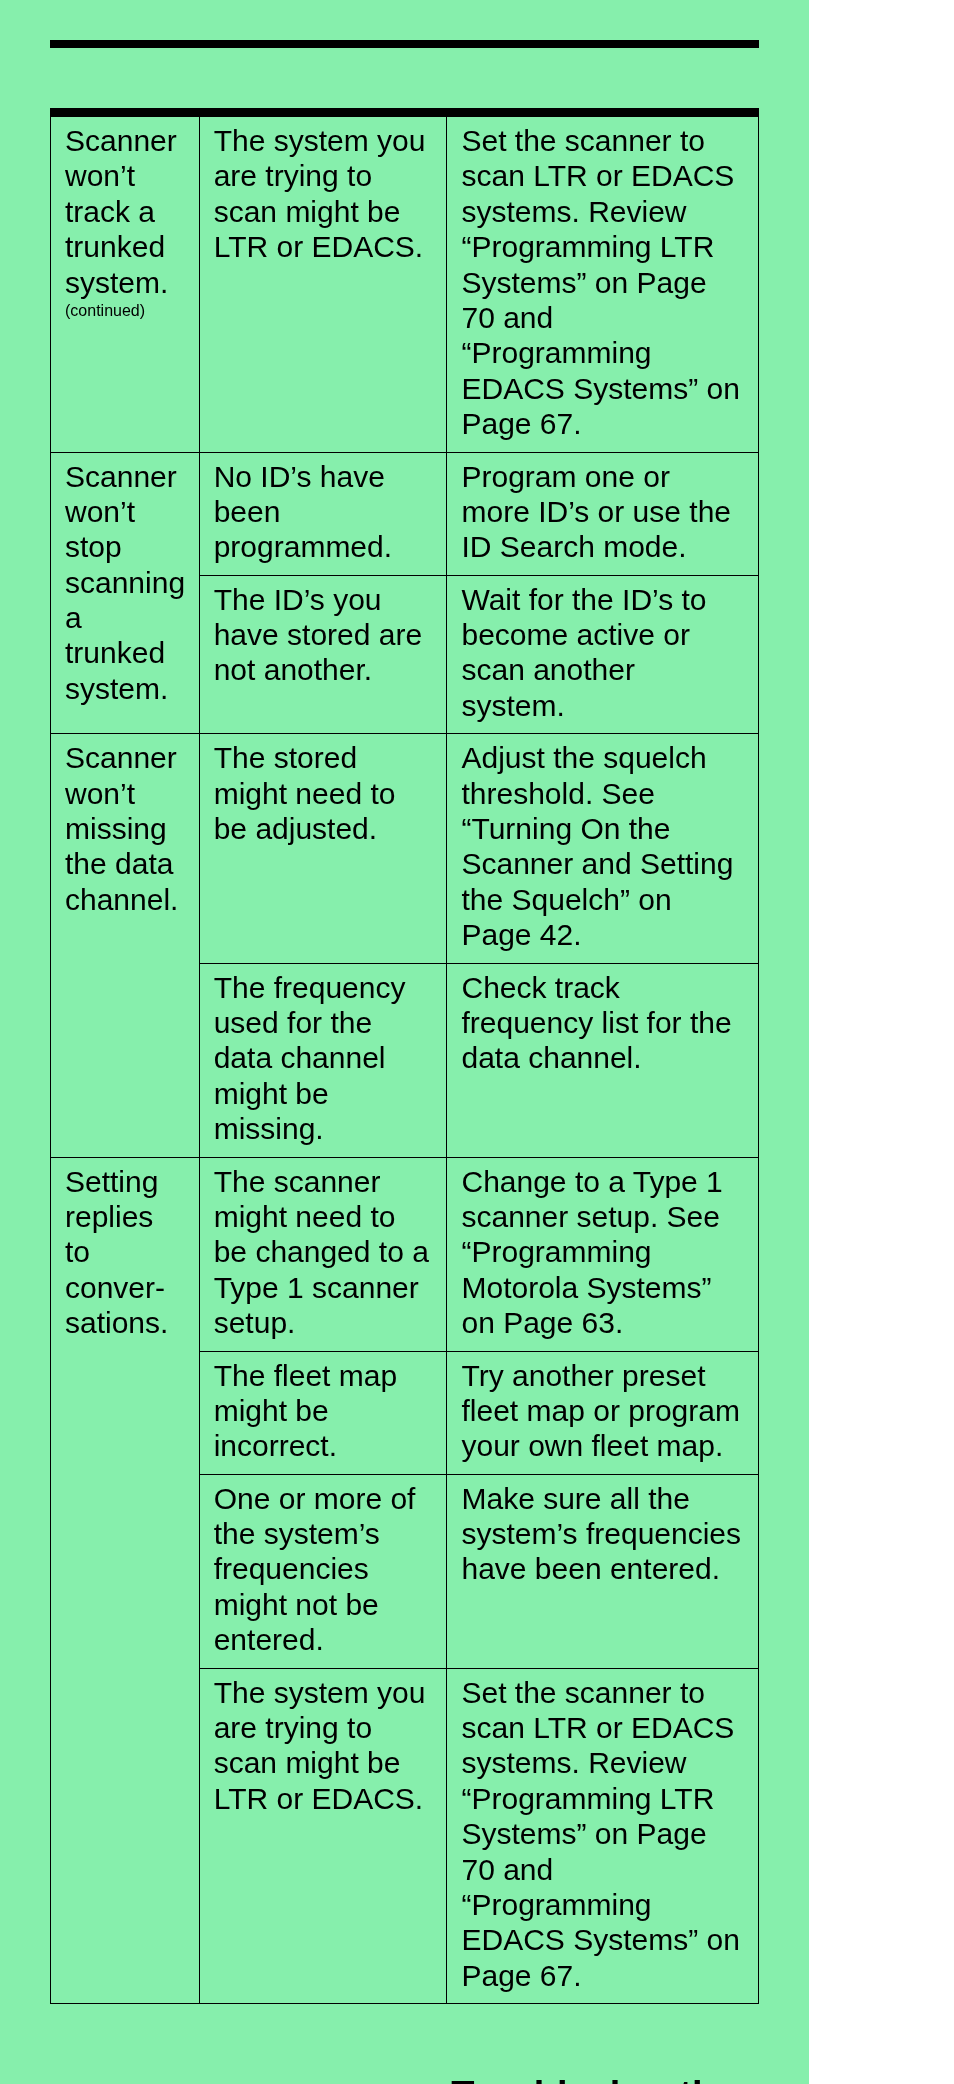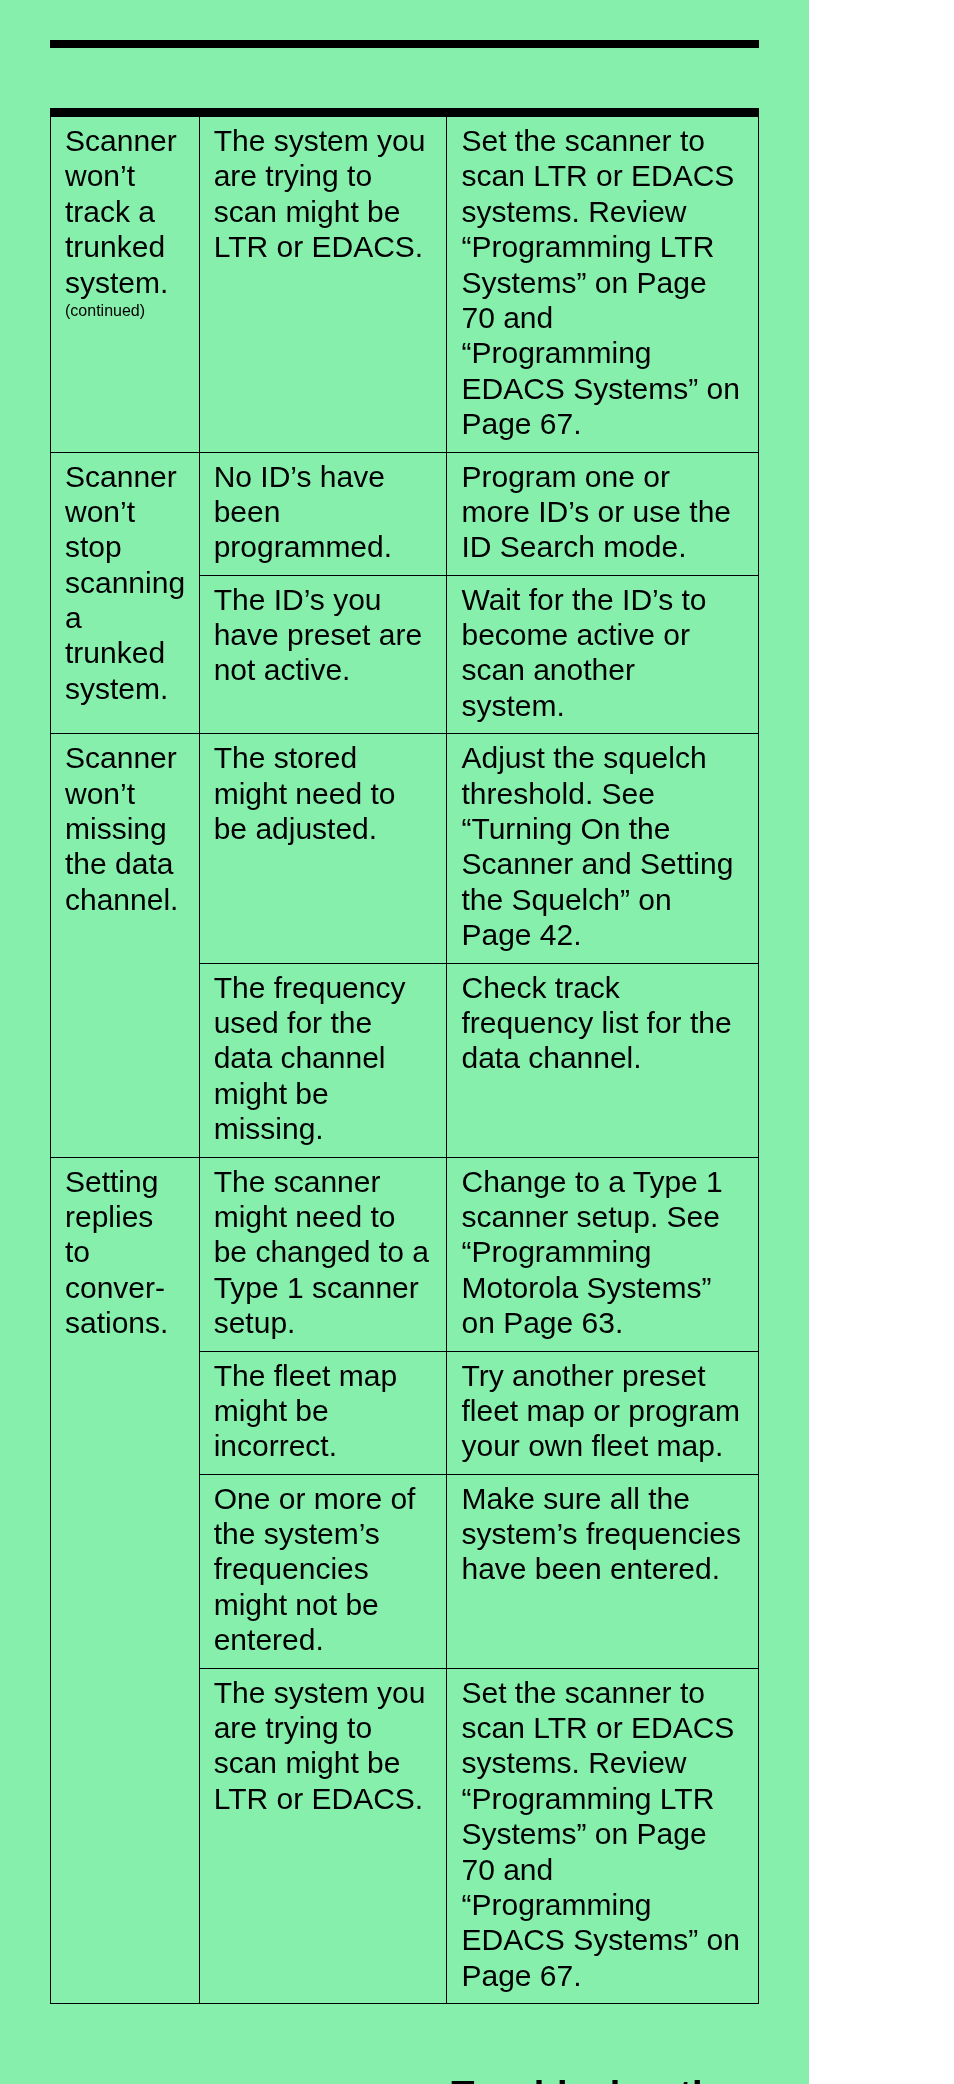--- a/index.html
+++ b/index.html
@@ -81,21 +81,21 @@
         <td>Set the scanner to scan LTR or EDACS systems. Review “Programming LTR Systems” on Page 70 and “Programming EDACS Systems” on Page 67.</td>
       </tr>
 
       <tr>
         <td rowspan="2">Scanner won’t stop scanning a trunked system.</td>
         <td>No ID’s have been programmed.</td>
         <td>Program one or more ID’s or use the ID Search mode.</td>
       </tr>
 
       <tr>
-        <td>The ID’s you have preset are not active.</td>
+        <td>The ID’s you have stored are not another.</td>
         <td>Wait for the ID’s to become active or scan another system.</td>
       </tr>
 
       <tr>
         <td rowspan="2">Scanner won’t missing the data channel.</td>
         <td>The stored might need to be adjusted.</td>
         <td>Adjust the squelch threshold. See “Turning On the Scanner and Setting the Squelch” on Page 42.</td>
       </tr>
 
       <tr>

